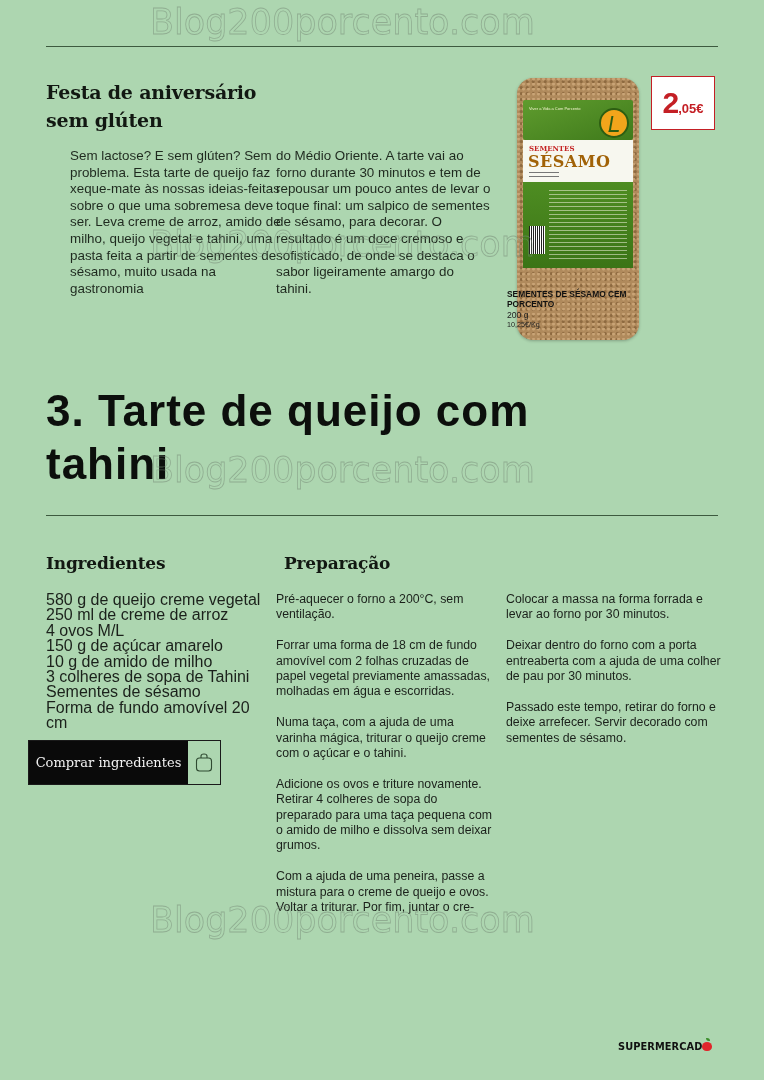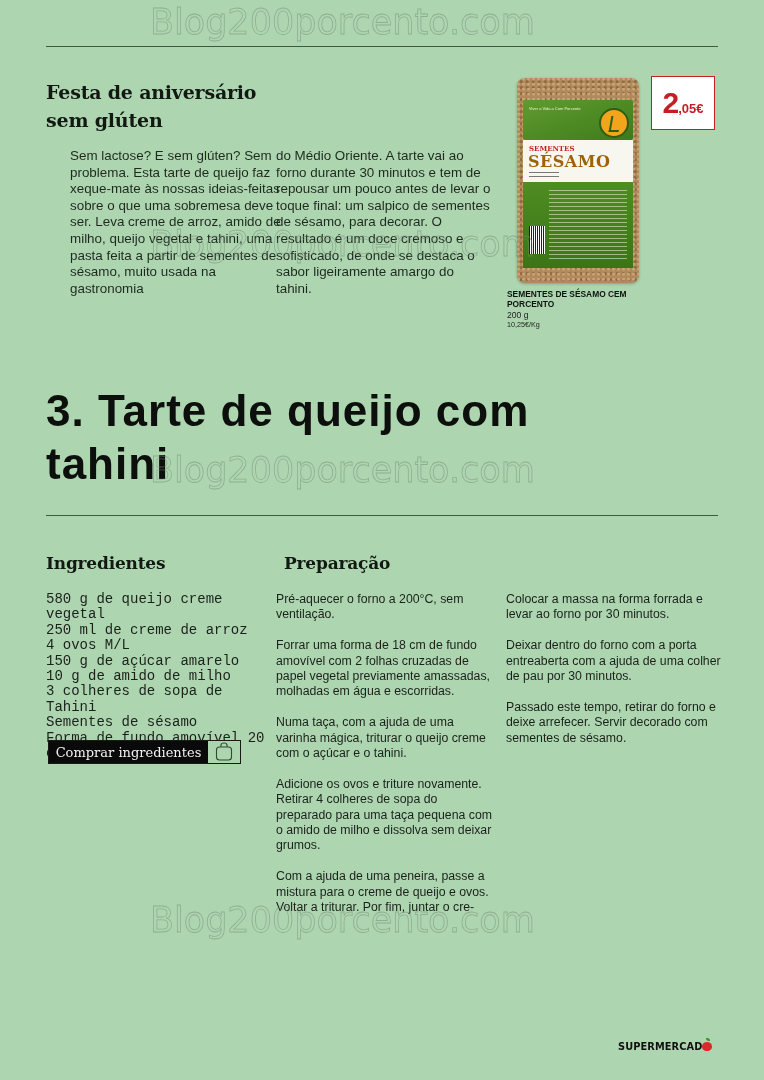--- a/index.html
+++ b/index.html
@@ -23,26 +23,26 @@
     line-height: 16.6px;
     color: #1f2a1f;
   }
   #intro-title { position: absolute; left: 46px; top: 78px; width: 230px; font-size: 19px; line-height: 28px; }
   #intro-col1 { position: absolute; left: 46px; top: 148px; width: 215px; margin-left: 24px; }
   #intro-col2 { position: absolute; left: 276px; top: 148px; width: 215px; }
 
   
   #product { position: absolute; left: 505px; top: 74px; width: 215px; height: 260px; }
   #pack {
-    position: absolute; left: 12px; top: 4px; width: 122px; height: 205px;
+    position: absolute; left: 12px; top: 4px; width: 122px; height: 262px;
     background: #b08a5c;
     background-image: radial-gradient(circle at 30% 20%, #c9a476 0 1px, transparent 2px),
                       radial-gradient(circle at 70% 60%, #8e6a40 0 1px, transparent 2px);
     background-size: 5px 5px, 6px 6px;
-    border-radius: 8px;
+    border-radius: 16px;
     box-shadow: 0 1px 3px rgba(0,0,0,.25);
     overflow: hidden;
   }
   #pack .band-top {
     position: absolute; left: 6px; right: 6px; top: 22px; height: 40px;
     background: linear-gradient(160deg, #5f9c2e, #3f7a1b);
     border-radius: 2px;
   }
   #pack .band-top .tag { position: absolute; left: 6px; top: 6px; font-size: 4px; color: #f3f3d0; }
   #pack .logo-circle {
@@ -80,23 +80,23 @@
   #product-unit { position: absolute; left: 2px; top: 246px; font-size: 7.2px; color: #222; }
 
   #recipe-title {
     position: absolute; left: 46px; top: 384px; width: 520px;
     font-family: "Liberation Sans", "DejaVu Sans", sans-serif;
     font-size: 44px; line-height: 53px; color: #0c0f0c; letter-spacing: 1px;
   }
   #ing-title { position: absolute; left: 46px; top: 553px; font-size: 17px; }
   #prep-title { position: absolute; left: 284px; top: 553px; font-size: 17px; }
   #ing-list { position: absolute; left: 46px; top: 592px; width: 220px; list-style: none; }
-  #ing-list li { font-size: 14px; line-height: 15.4px; font-family: Liberation Mono, monospace; }
+  #ing-list li { font-size: 16px; line-height: 15.4px; }
   #buy-btn {
-    position: absolute; left: 48px; top: 740px; width: 193px; height: 24px;
+    position: absolute; left: 28px; top: 740px; width: 193px; height: 45px;
     display: flex; border: 1px solid #1a1a1a; cursor: pointer;
   }
   #buy-btn .btn-label {
     flex: 0 0 159px; background: #0a0a0a; color: #f2f2f2;
     font-family: "DejaVu Serif", "Liberation Serif", serif; font-size: 13px;
     display: flex; align-items: center; justify-content: center;
   }
   #buy-btn .btn-icon { flex: 1; display: flex; align-items: center; justify-content: center; background: #add6b0; }
   .prep-col p { font-size: 12.3px; line-height: 15.4px; margin-bottom: 15.4px; }
   #prep-col1 { position: absolute; left: 276px; top: 592px; width: 218px; }

